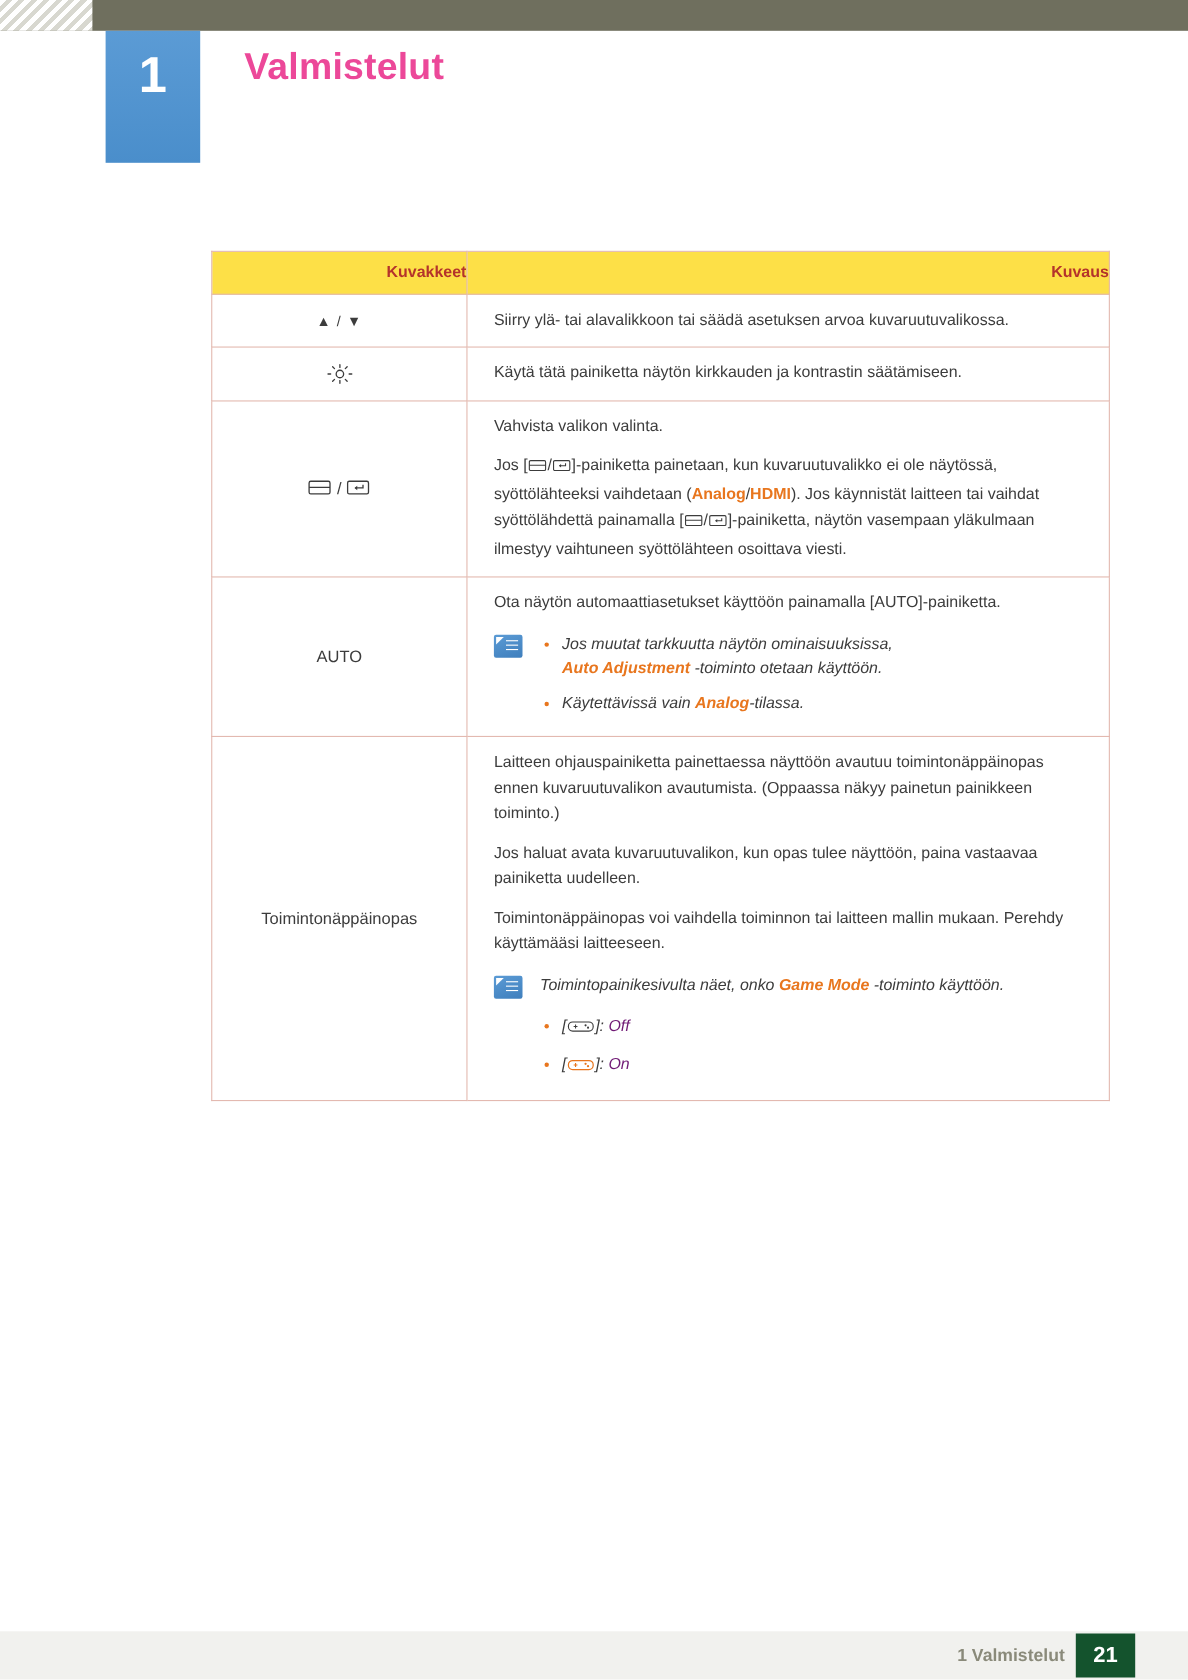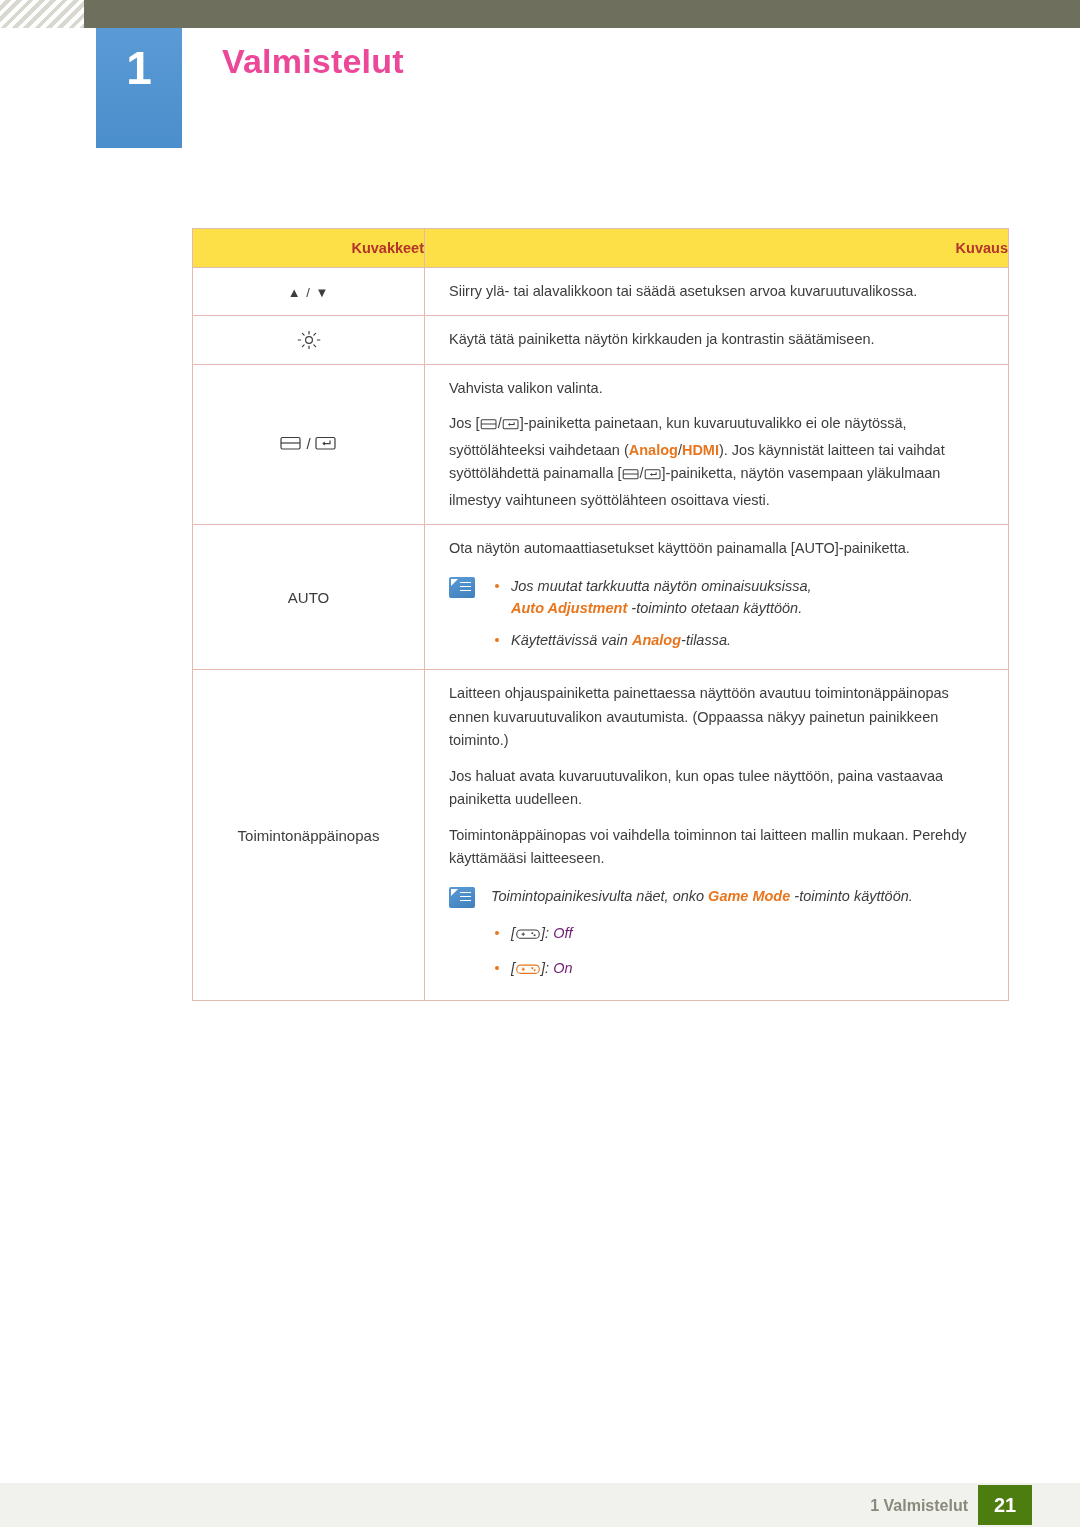--- a/index.html
+++ b/index.html
@@ -176,21 +176,21 @@
     position: absolute;
     right: 112px; bottom: 12px;
     font-size: 16px;
     font-weight: bold;
     color: #8a8a7a;
   }
   .footer-page {
     position: absolute;
     right: 48px; bottom: 2px;
     width: 54px; height: 40px;
-    background: #4d7c0f;
+    background: #14532d;
     color: #ffffff;
     font-size: 20px;
     font-weight: bold;
     text-align: center;
     line-height: 40px;
   }
 </style>
 </head>
 <body>
 

